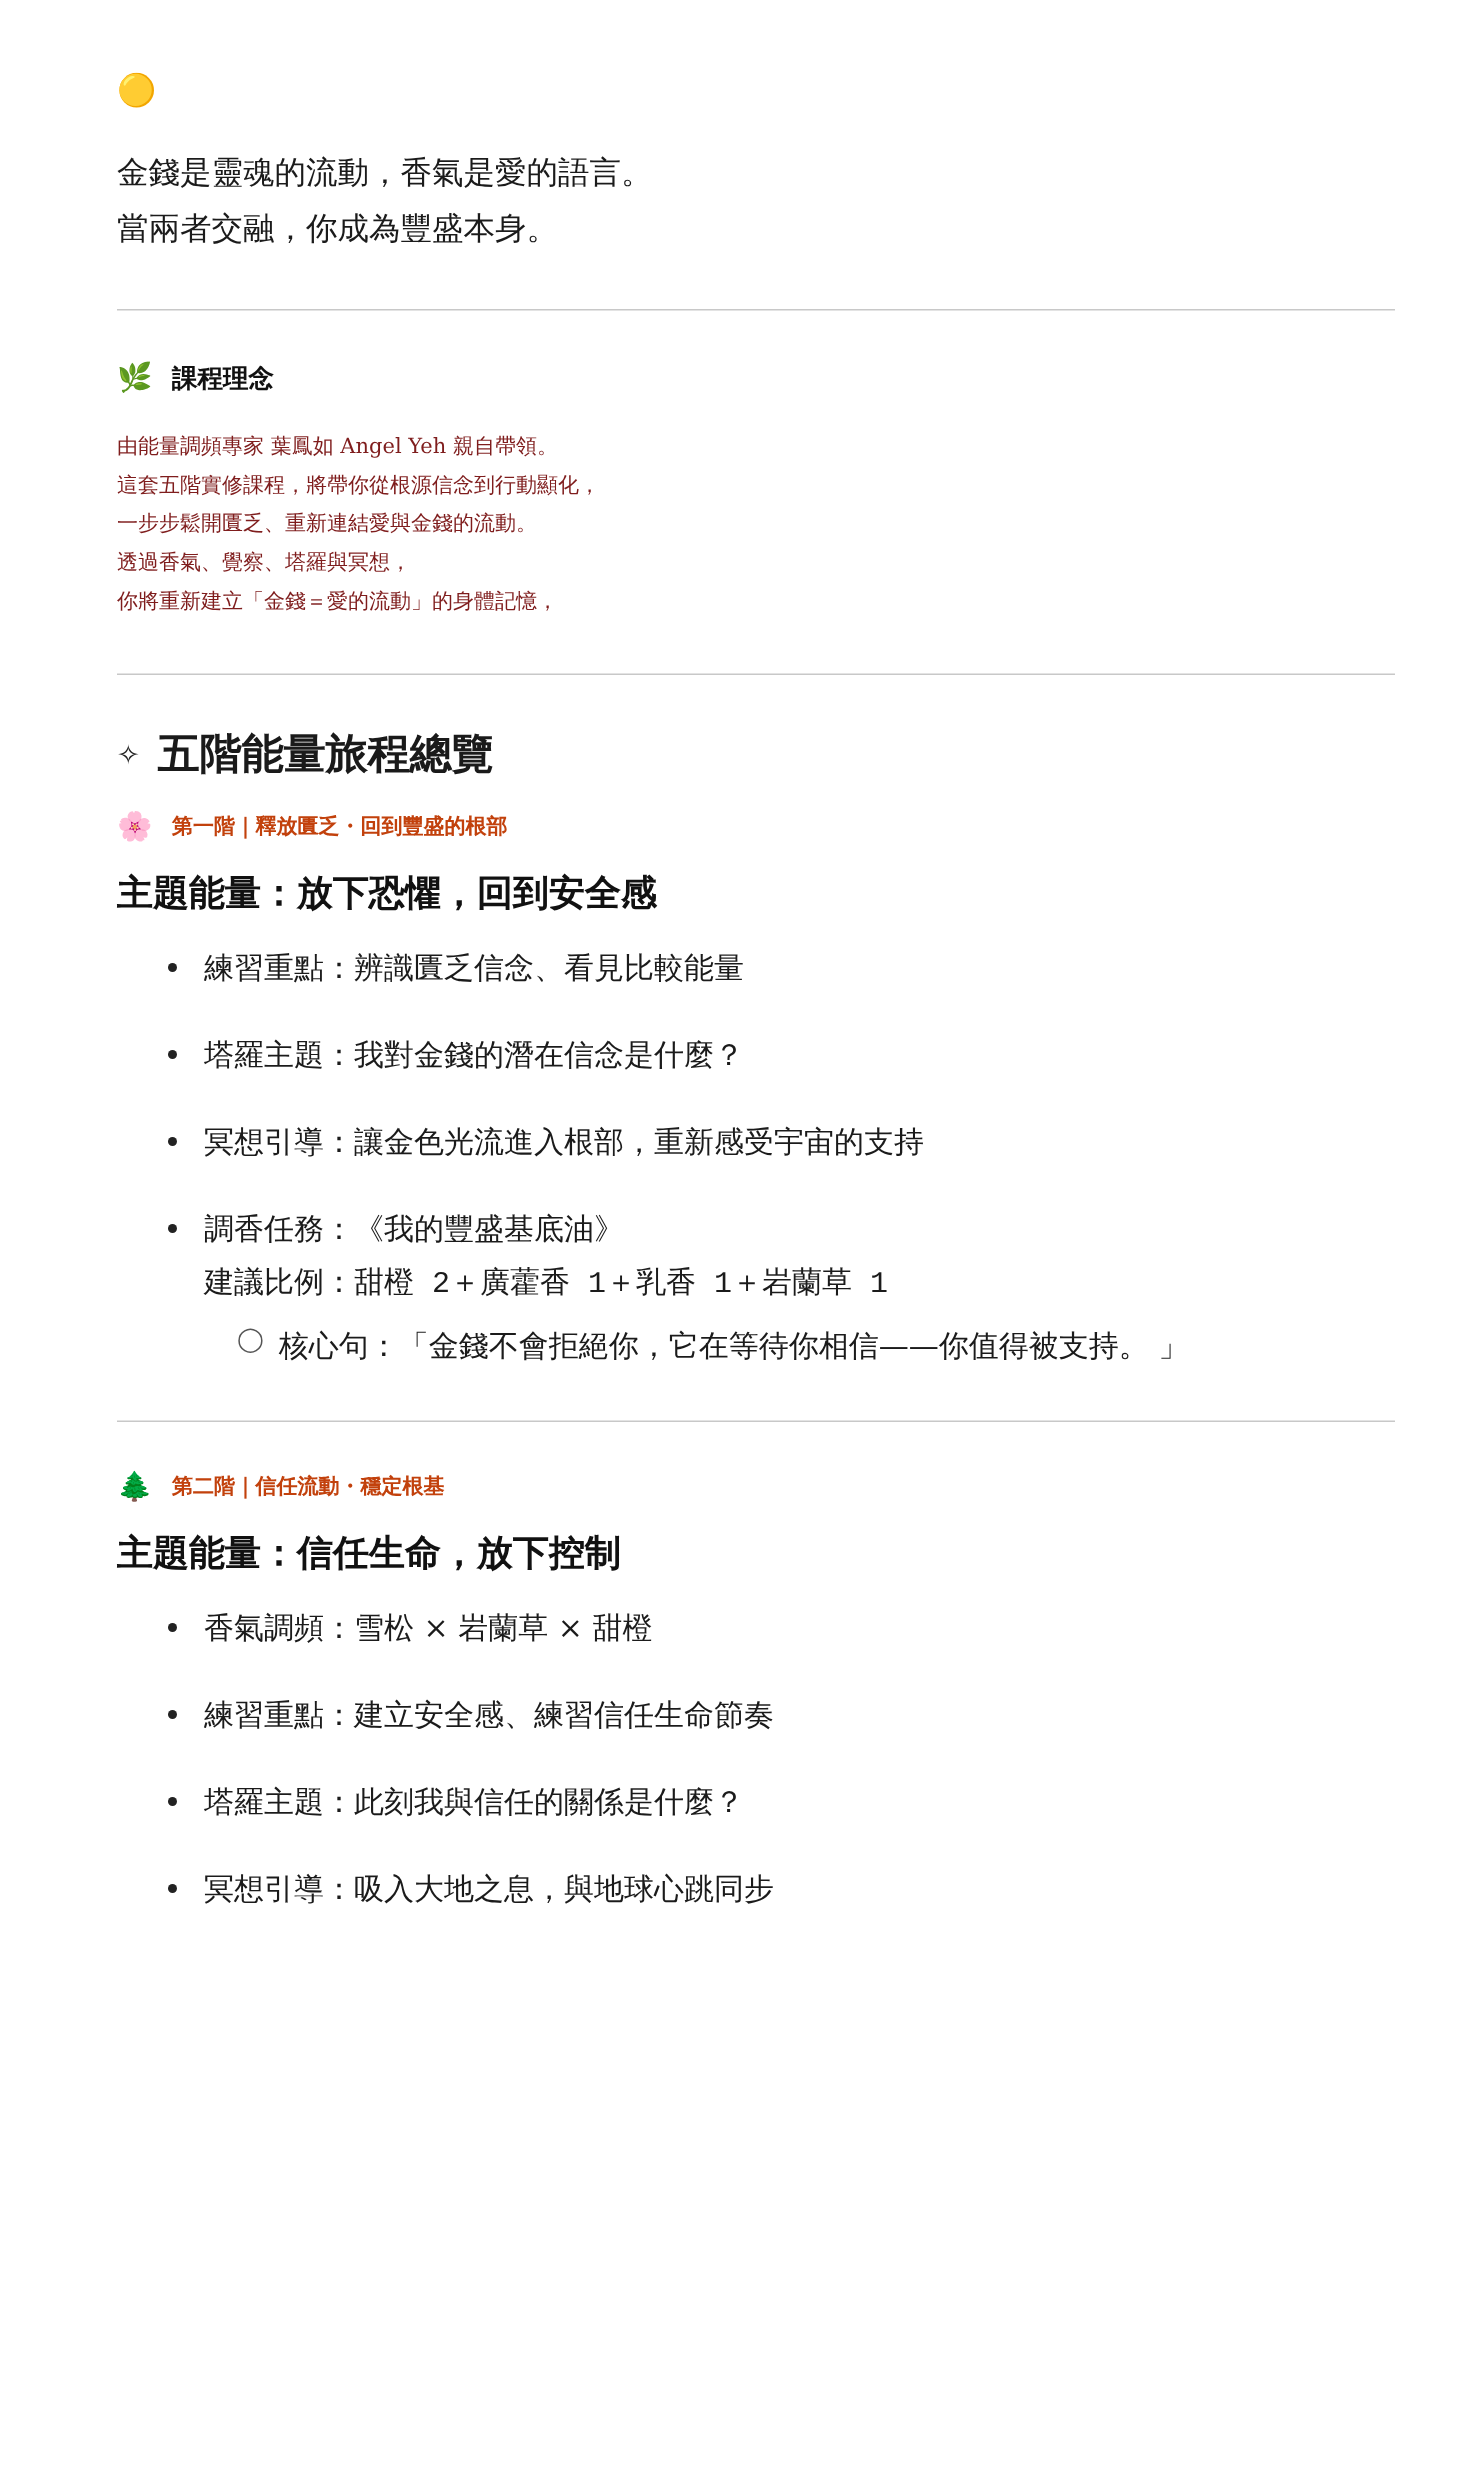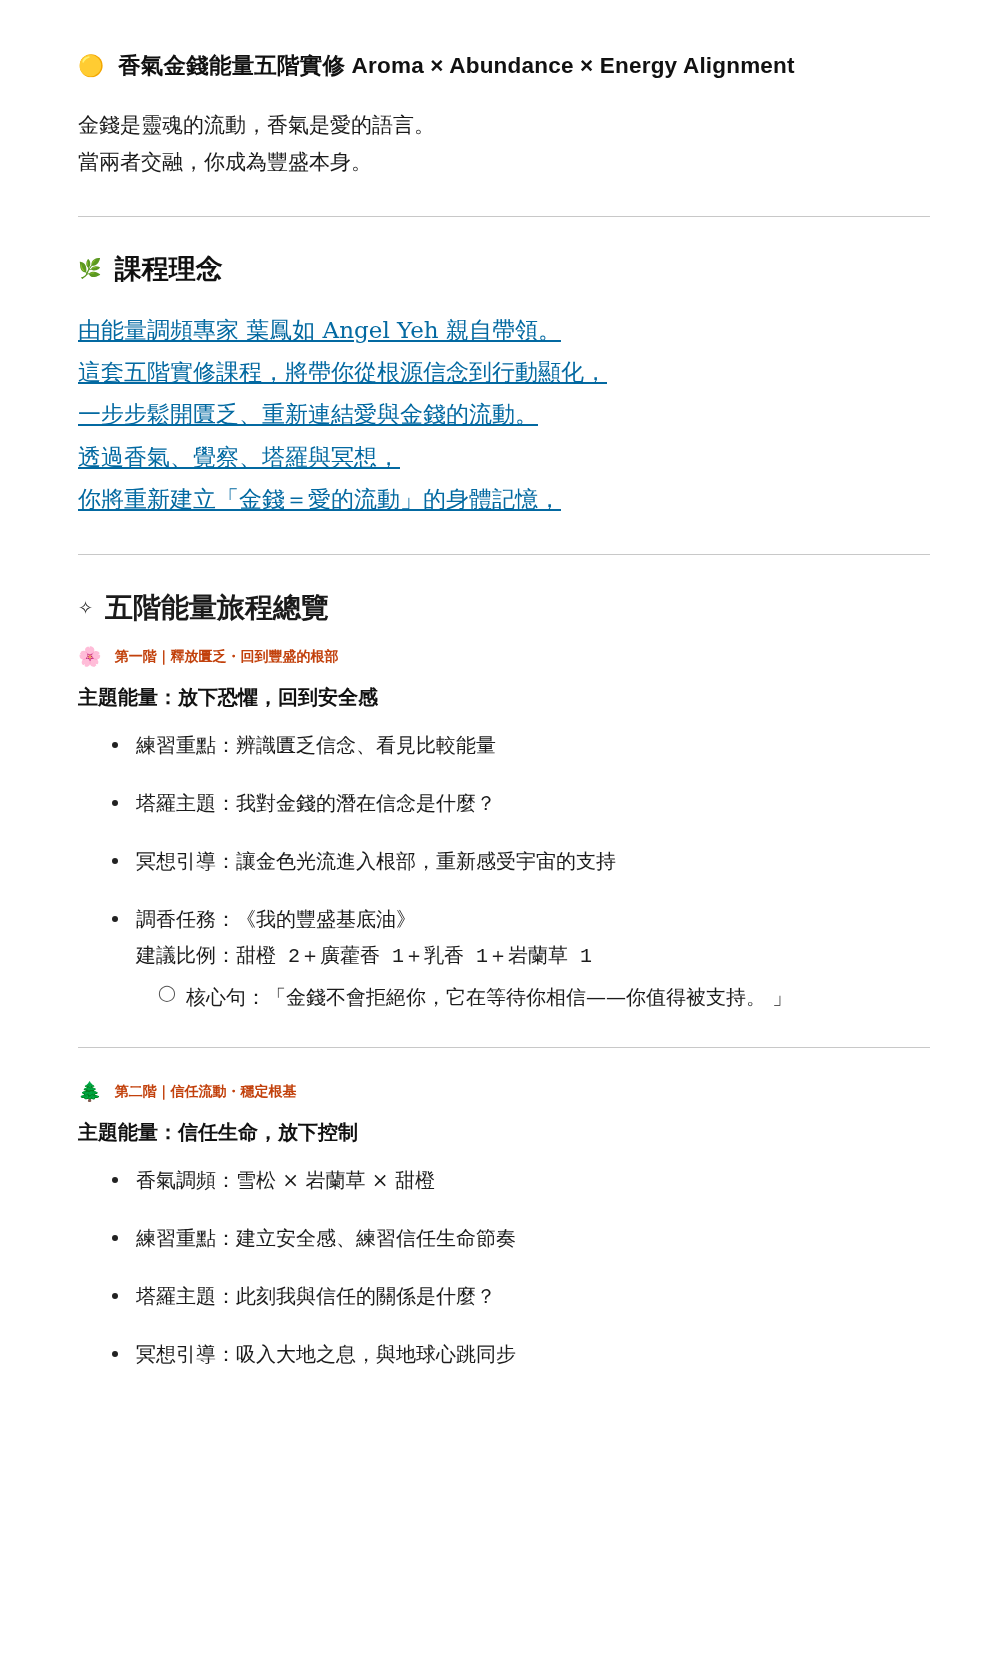--- a/index.html
+++ b/index.html
@@ -53,31 +53,30 @@
   }
 
   .section-head {
     display: flex;
     align-items: center;
     gap: 13px;
     margin: 0 0 22px 0;
   }
   .section-head .emoji { font-size: 19px; line-height: 1; }
   .section-head .head-text {
-    font-size: 27px;
+    font-size: 17px;
     font-weight: 700;
     color: #111;
   }
 
   .para-line {
-    font-size: 23px;
+    font-size: 14px;
     line-height: 1.84;
-    color: #0369a1;
+    color: #7f1d1d;
     font-family: "DejaVu Serif", "Liberation Serif", serif;
-    text-decoration: underline;
   }
   .para-block { margin: 0 0 6px 0; }
 
   .overview-head {
     display: flex;
     align-items: center;
     gap: 12px;
     margin: 0 0 20px 0;
   }
   .overview-head .glyph { font-size: 18px; color: #222; line-height: 1; }
@@ -90,21 +89,21 @@
     margin: 0 0 18px 0;
   }
   .stage-head .emoji { font-size: 19px; line-height: 1; }
   .stage-head .head-text {
     font-size: 14px;
     font-weight: 700;
     color: #c2410c;
   }
 
   .stage-energy {
-    font-size: 20px;
+    font-size: 24px;
     font-weight: 700;
     color: #111;
     margin: 0 0 18px 0;
     font-family: Liberation Mono, monospace;
   }
 
   ul.bullets {
     list-style: none;
     margin: 0 0 0 0;
     padding: 0;
@@ -150,21 +149,20 @@
   .last-bullets > li:last-child { margin-bottom: 6px; }
   .stage-block { margin-bottom: 0; }
 </style>
 </head>
 <body>
 
 <div class="page">
 
   <div class="doc-title">
     <span class="emoji">🟡</span>
-    <span class="title-text">香氣金錢能量五階實修  Aroma × Abundance × Energy Alignment</span>
   </div>
 
   <div class="lead-block">
     <div class="lead-line">金錢是靈魂的流動，香氣是愛的語言。</div>
     <div class="lead-line">當兩者交融，你成為豐盛本身。</div>
   </div>
 
   <hr class="rule">
 
   <div class="section-head">

